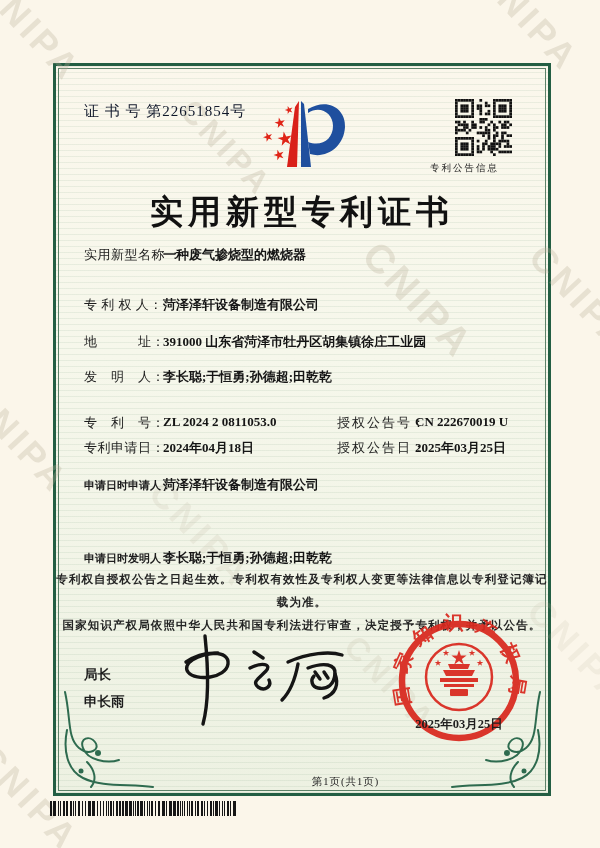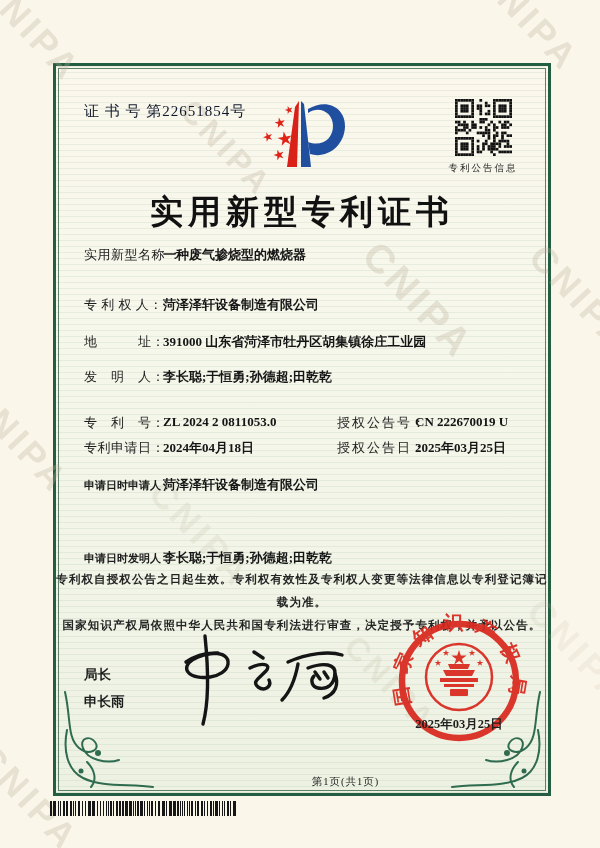--- a/index.html
+++ b/index.html
@@ -18,21 +18,21 @@
     border:3px solid #235e43;
     background:
       repeating-linear-gradient(0deg, rgba(146,178,150,0.16) 0 1px, rgba(0,0,0,0) 1px 6px),
       linear-gradient(180deg,#fbf7ec 0%,#f6f7eb 40%,#edf1e2 100%);}
   .paper-inner{position:absolute;inset:2px;border:1px solid #5d8269;}
   .z2{z-index:2;}
   
   .cert-no{position:absolute;left:84px;top:102px;font-size:15px;letter-spacing:1px;color:#0f172a;}
   .logo{position:absolute;left:252px;top:95px;width:96px;height:80px;}
   .qr{position:absolute;left:455px;top:99px;width:57px;height:57px;}
-  .qr-caption{position:absolute;left:430px;top:162px;width:106px;text-align:center;
+  .qr-caption{position:absolute;left:430px;top:162px;width:106px;
     font-size:9.5px;letter-spacing:2px;color:#222;}
   .title{position:absolute;left:53px;top:177px;width:498px;text-align:center;
     font-size:33px;font-weight:700;letter-spacing:5px;color:#111;margin-top:13px;}
   
   .row{position:absolute;left:84px;width:470px;height:18px;font-size:13px;}
   .lb{position:absolute;left:0;top:0;white-space:pre;letter-spacing:0.5px;color:#1d1d1d;}
   .val{position:absolute;left:79px;top:0;white-space:pre;font-weight:700;color:#151515;}
   .lb2{left:253px;letter-spacing:2px;}
   .val2{left:331px;}
   .lb.small{font-size:11px;top:2px;letter-spacing:0;font-weight:600;}

